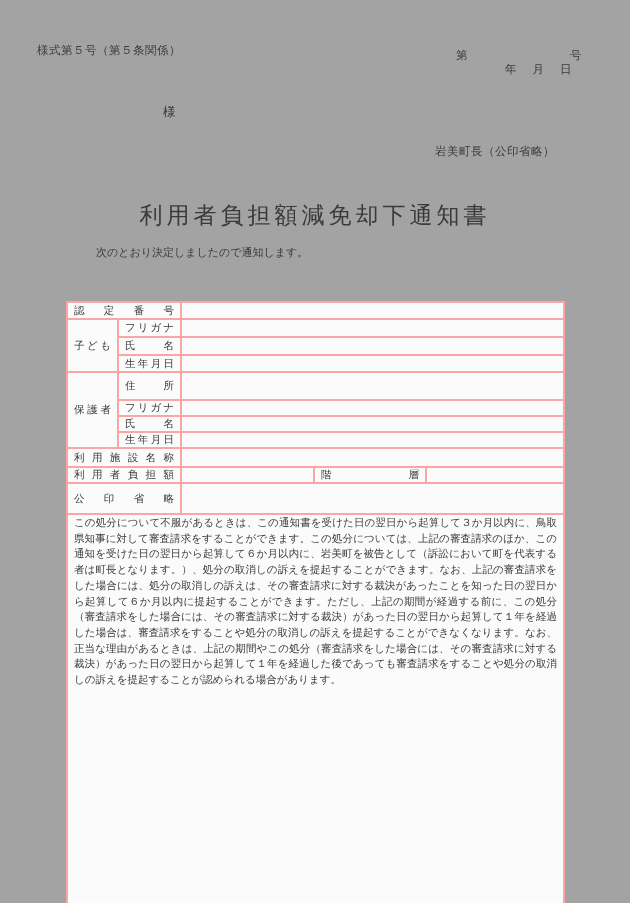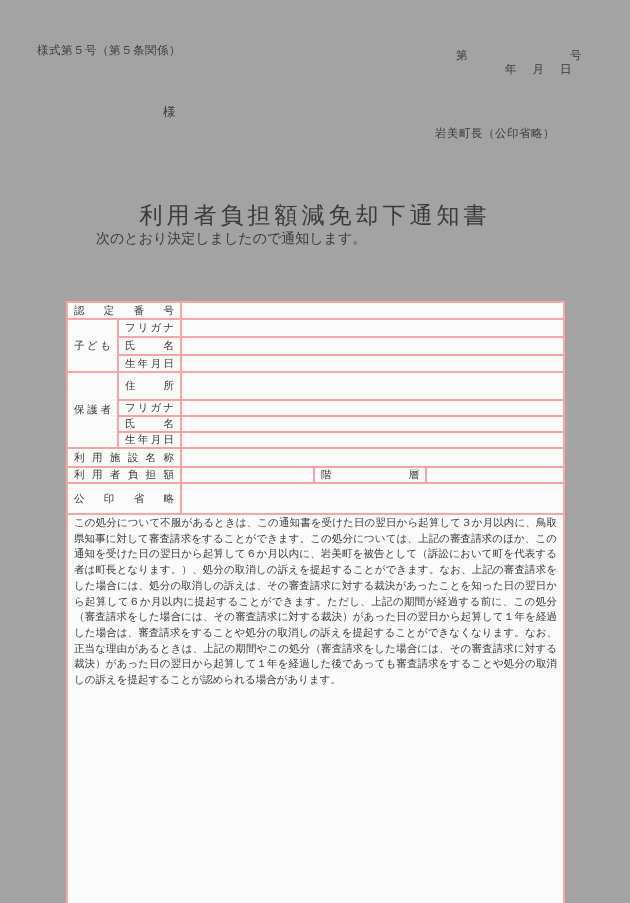--- a/index.html
+++ b/index.html
@@ -18,30 +18,30 @@
   .doc-number {
     left:456px; top:48px; width:126px;
     display:flex; justify-content:space-between;
   }
   .date-line {
     left:505px; top:62px; width:67px;
     display:flex; justify-content:space-between;
   }
   .form-number { left:37px; top:43px; }
   .addressee   { left:163px; top:104px; font-size:12.5px; }
-  .sender      { left:435px; top:126px; }
+  .sender      { left:435px; top:144px; }
 
   .doc-title {
     left:0; right:0; top:200px;
     text-align:center;
     font-size:23px; letter-spacing:4px;
     font-weight:400;
     margin:0;
   }
-  .doc-subtitle { left:96px; top:230px; font-size:14px;font-family:Liberation Mono, monospace; }
+  .doc-subtitle { left:96px; top:245px; font-size:11px;font-family:Liberation Mono, monospace; }
 
   table.form-table {
     position:absolute; left:66px; top:301px;
     width:497px;
     border-collapse:collapse; table-layout:fixed;
   }
   .form-table td {
     border:2px solid #fca5a5;
     font-size:10.5px;
     padding:0 6px;

